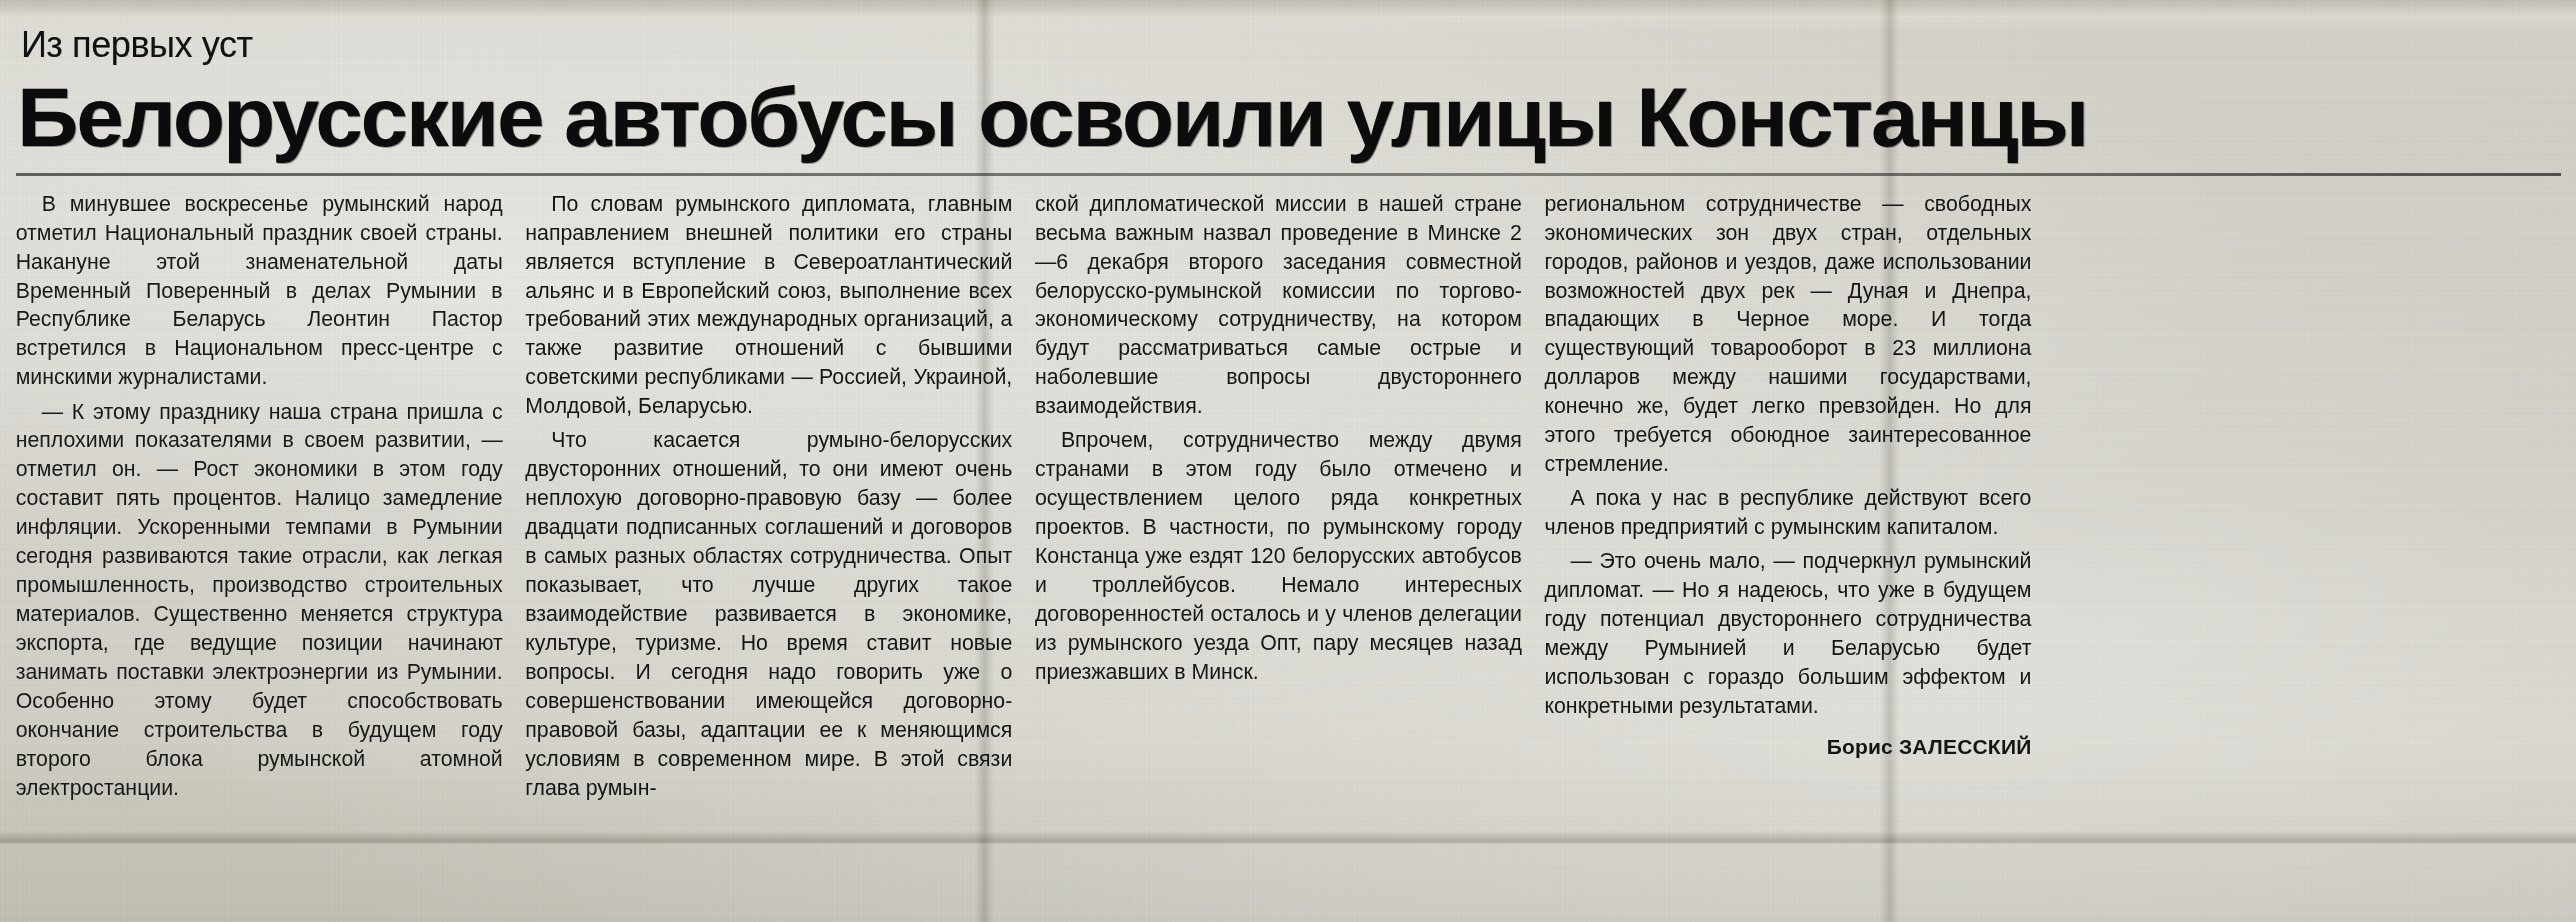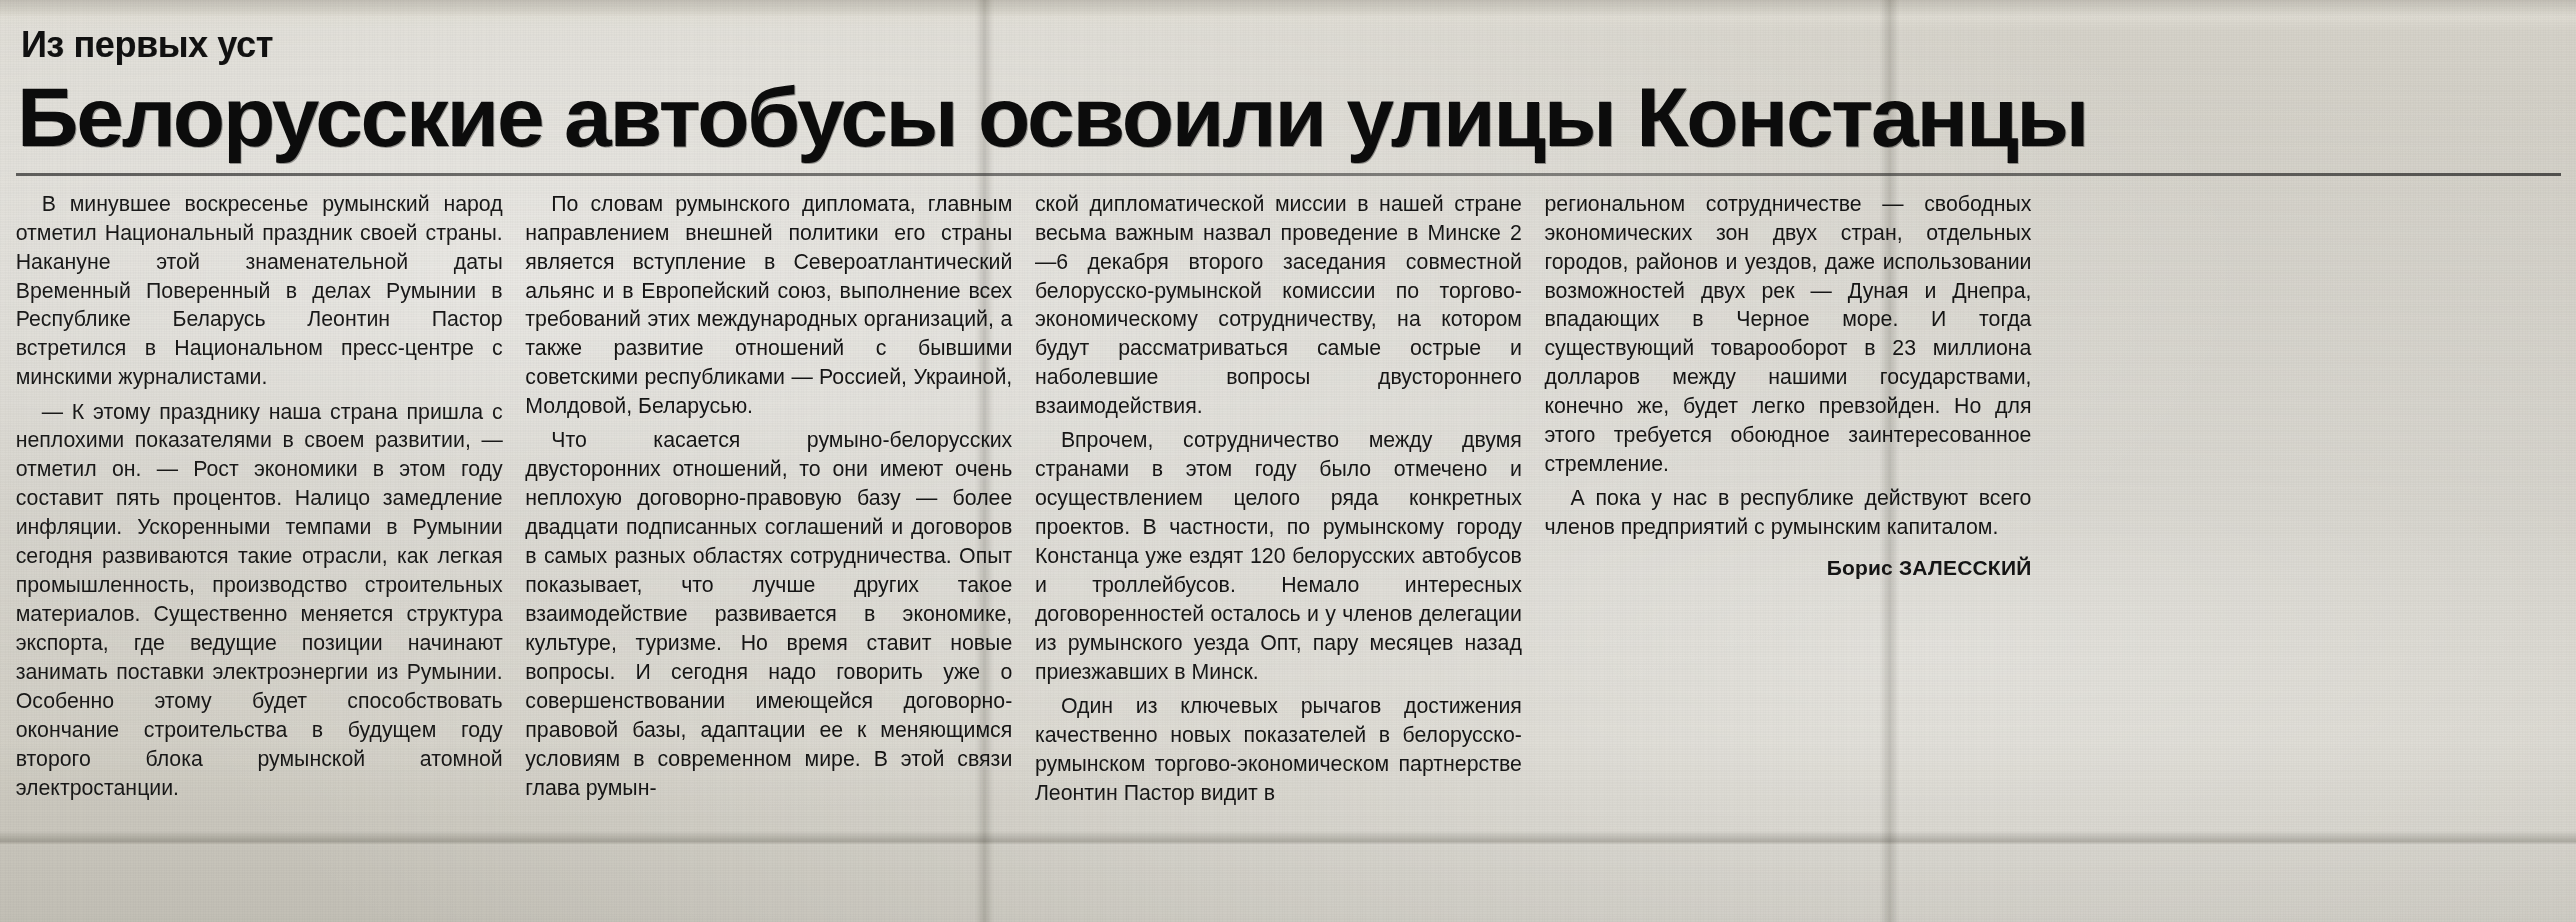--- a/index.html
+++ b/index.html
@@ -71,21 +71,21 @@
   #content {
     position: absolute;
     left: 15.7px;
     top: 12.2px;
     width: 2545px;
     height: 896px;
   }
 
   .kicker {
     font-family: "Liberation Sans", sans-serif;
-    font-weight: bold;
+    font-weight: normal;
     font-size: 36px;
     letter-spacing: -0.4px;
     color: #111;
     margin: 12.2px 0 0 5.2px;
     text-shadow: 0.4px 0.4px 0 rgba(0,0,0,0.25);
   }
 
   .headline {
     font-family: "Liberation Sans", sans-serif;
     font-weight: bold;
@@ -174,26 +174,26 @@
       </div>
 
       <div class="col c2">
         <p>По словам румынского дипломата, главным направлением внешней политики его страны является вступление в Североатлантический альянс и в Европейский союз, выполнение всех требований этих международных организаций, а также развитие отношений с бывшими советскими республиками — Россией, Украиной, Молдовой, Беларусью.</p>
         <p>Что касается румыно-белорусских двусторонних отношений, то они имеют очень неплохую договорно-правовую базу — более двадцати подписанных соглашений и договоров в самых разных областях сотрудничества. Опыт показывает, что лучше других такое взаимодействие развивается в экономике, культуре, туризме. Но время ставит новые вопросы. И сегодня надо говорить уже о совершенствовании имеющейся договорно-правовой базы, адаптации ее к меняющимся условиям в современном мире. В этой связи глава румын-</p>
       </div>
 
       <div class="col c3">
         <p class="noindent">ской дипломатической миссии в нашей стране весьма важным назвал проведение в Минске 2—6 декабря второго заседания совместной белорусско-румынской комиссии по торгово-экономическому сотрудничеству, на котором будут рассматриваться самые острые и наболевшие вопросы двустороннего взаимодействия.</p>
         <p>Впрочем, сотрудничество между двумя странами в этом году было отмечено и осуществлением целого ряда конкретных проектов. В частности, по румынскому городу Констанца уже ездят 120 белорусских автобусов и троллейбусов. Немало интересных договоренностей осталось и у членов делегации из румынского уезда Опт, пару месяцев назад приезжавших в Минск.</p>
-        <p>Один из ключевых рычагов достижения качественно новых показателей в белорусско-румынском торгово-экономическом партнерстве Леонтин Пастор видит в</p>
       </div>
 
       <div class="col c4">
         <p class="noindent">региональном сотрудничестве — свободных экономических зон двух стран, отдельных городов, районов и уездов, даже использовании возможностей двух рек — Дуная и Днепра, впадающих в Черное море. И тогда существующий товарооборот в 23 миллиона долларов между нашими государствами, конечно же, будет легко превзойден. Но для этого требуется обоюдное заинтересованное стремление.</p>
         <p>А пока у нас в республике действуют всего членов предприятий с румынским капиталом.</p>
+        <p class="dash">— Это очень мало, — подчеркнул румынский дипломат. — Но я надеюсь, что уже в будущем году потенциал двустороннего сотрудничества между Румынией и Беларусью будет использован с гораздо большим эффектом и конкретными результатами.</p>
         <div class="sign">Борис ЗАЛЕССКИЙ</div>
       </div>
 
     </div>
   </div>
 
   <div id="grain"></div>
 </div>
 
 

